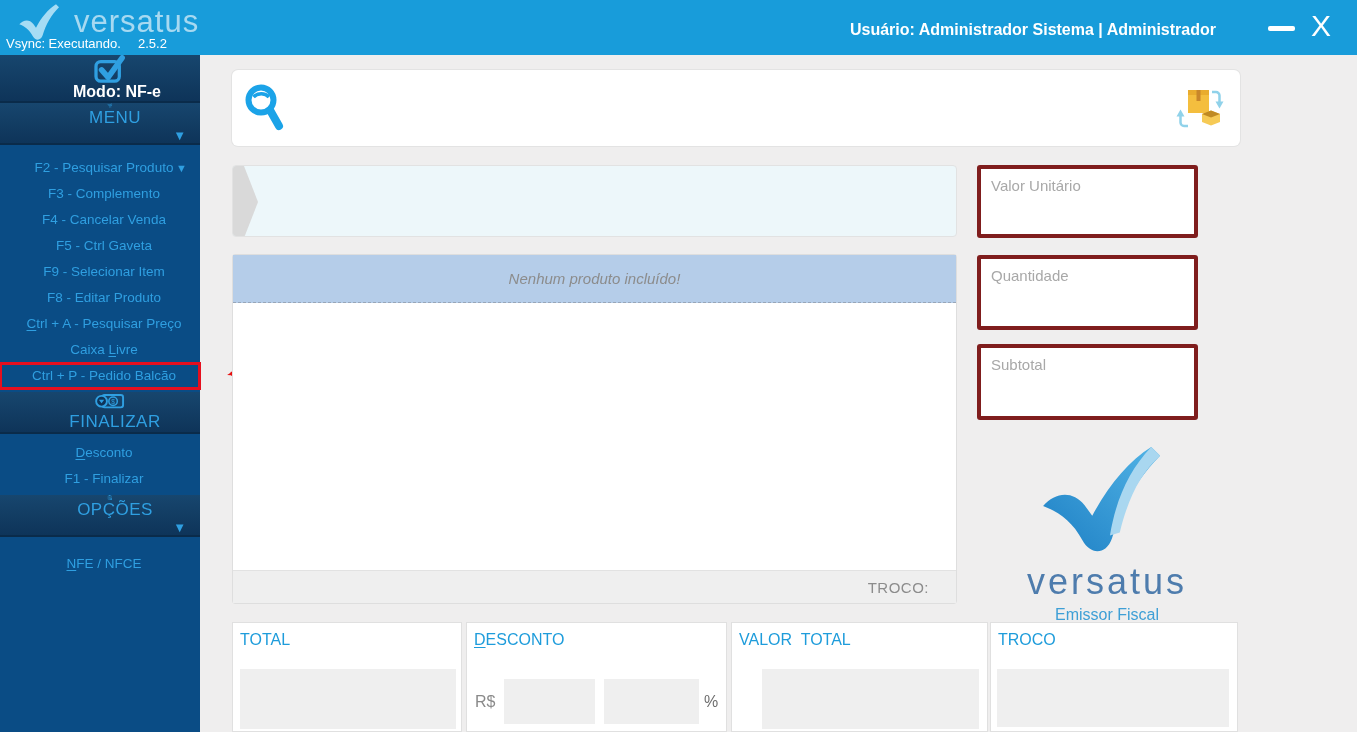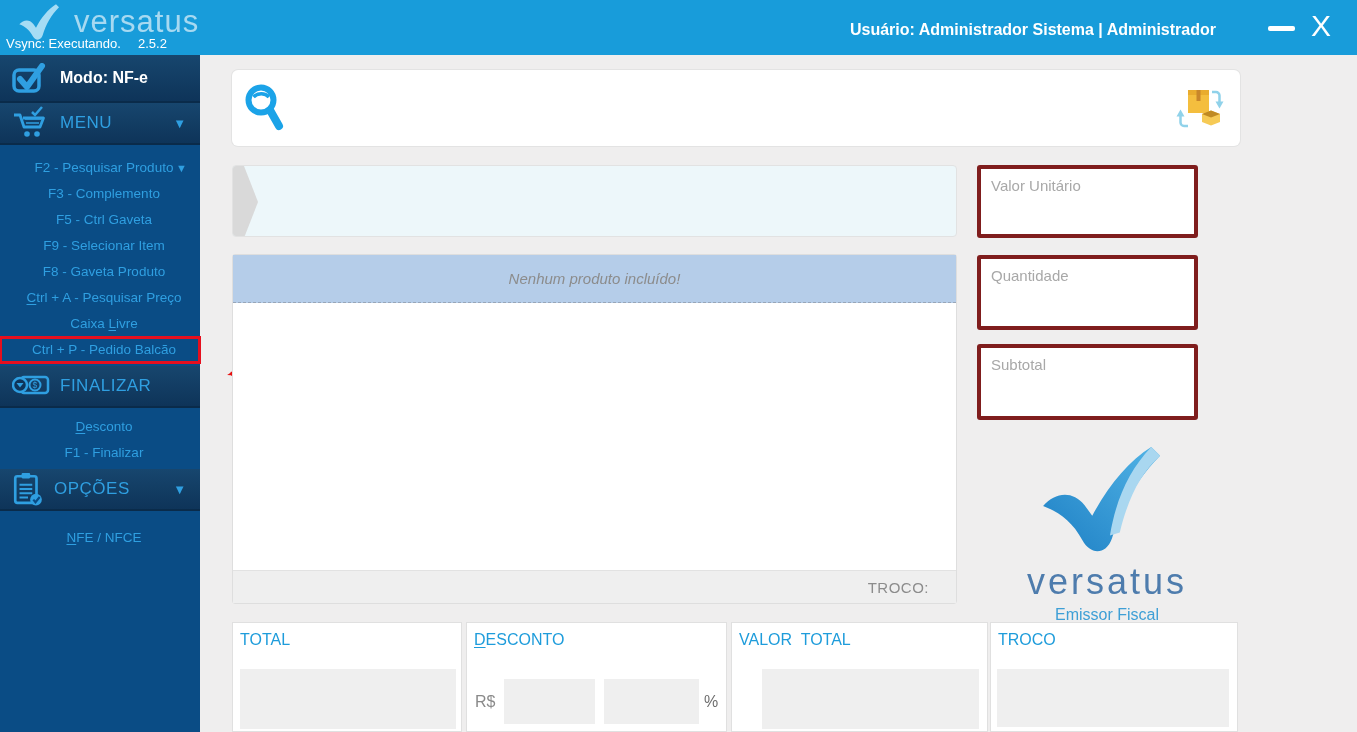--- a/index.html
+++ b/index.html
@@ -16,23 +16,24 @@
   .logo-text { font-size:31px; font-weight:300; color:rgba(255,255,255,0.62); letter-spacing:1px; margin-left:8px; margin-top:1px; }
   .vsync { position:absolute; left:6px; top:36px; font-size:13px; color:#FFFFFF; }
   .version { position:absolute; left:138px; top:36px; font-size:13px; color:#FFFFFF; }
   .user-info { position:absolute; right:141px; top:21px; font-size:16px; font-weight:600; color:#FFFFFF; }
   .btn-min { position:absolute; left:1268px; top:26px; width:27px; height:5px; background:#FFFFFF; border-radius:2px; cursor:pointer; }
   .btn-close { position:absolute; left:1311px; top:8px; font-size:30px; color:#FFFFFF; cursor:pointer; line-height:36px; }
 
   
   .sidebar { position:absolute; left:0; top:55px; width:200px; height:677px; background:#0A4C85; }
   .side-header {
-    display:flex; align-items:center; padding-left:12px;
+    display:flex; align-items:center; padding-left:20px;
     background:linear-gradient(180deg,#17466E 0%, #0E3459 100%);
     border-bottom:2px solid #0A2B4A;
+    flex-direction:column;
   }
   .mode-header { height:48px; }
   .mode-label { color:#FFFFFF; font-size:16px; font-weight:bold; margin-left:14px; }
   .group-header { height:42px; cursor:pointer; }
   .group-title { color:#2F9FE1; font-size:17px; margin-left:10px; letter-spacing:0.5px; }
   .caret { margin-left:auto; margin-right:14px; color:#2F9FE1; font-size:13px; }
   .side-items { padding:10px 0 3px 0;text-align:center; }
   .side-item {
     height:26px; line-height:26px; padding-left:8px;
     color:#2F9FE1; font-size:13.5px; cursor:pointer; position:relative;
@@ -148,23 +149,24 @@
     <span class="group-title">MENU</span>
     <span class="caret">▼</span>
   </div>
 
   <div class="side-items">
     <div class="side-item">
       <span>F2 - Pesquisar Produto</span>
       <span class="item-caret">▼</span>
     </div>
     <div class="side-item">F3 - Complemento</div>
+    <div class="side-item">F4 - Cancelar Venda</div>
     <div class="side-item">F5 - Ctrl Gaveta</div>
     <div class="side-item">F9 - Selecionar Item</div>
-    <div class="side-item">F8 - Gaveta Produto</div>
+    <div class="side-item">F8 - Editar Produto</div>
     <div class="side-item"><u>C</u>trl + A - Pesquisar Preço</div>
     <div class="side-item">Caixa <u>L</u>ivre</div>
     <div class="side-item red-box">Ctrl + P - Pedido Balcão</div>
   </div>
 
   <div class="side-header group-header">
     <svg width="38" height="26" viewBox="0 0 38 26">
       <rect x="9" y="4" width="27" height="16" rx="3" fill="none" stroke="#2F9FE1" stroke-width="2.5"></rect>
       <circle cx="23" cy="12" r="5.5" fill="none" stroke="#2F9FE1" stroke-width="2"></circle>
       <text x="20.5" y="15" font-size="8.5" fill="#2F9FE1" font-family="Liberation Sans, sans-serif">$</text>

